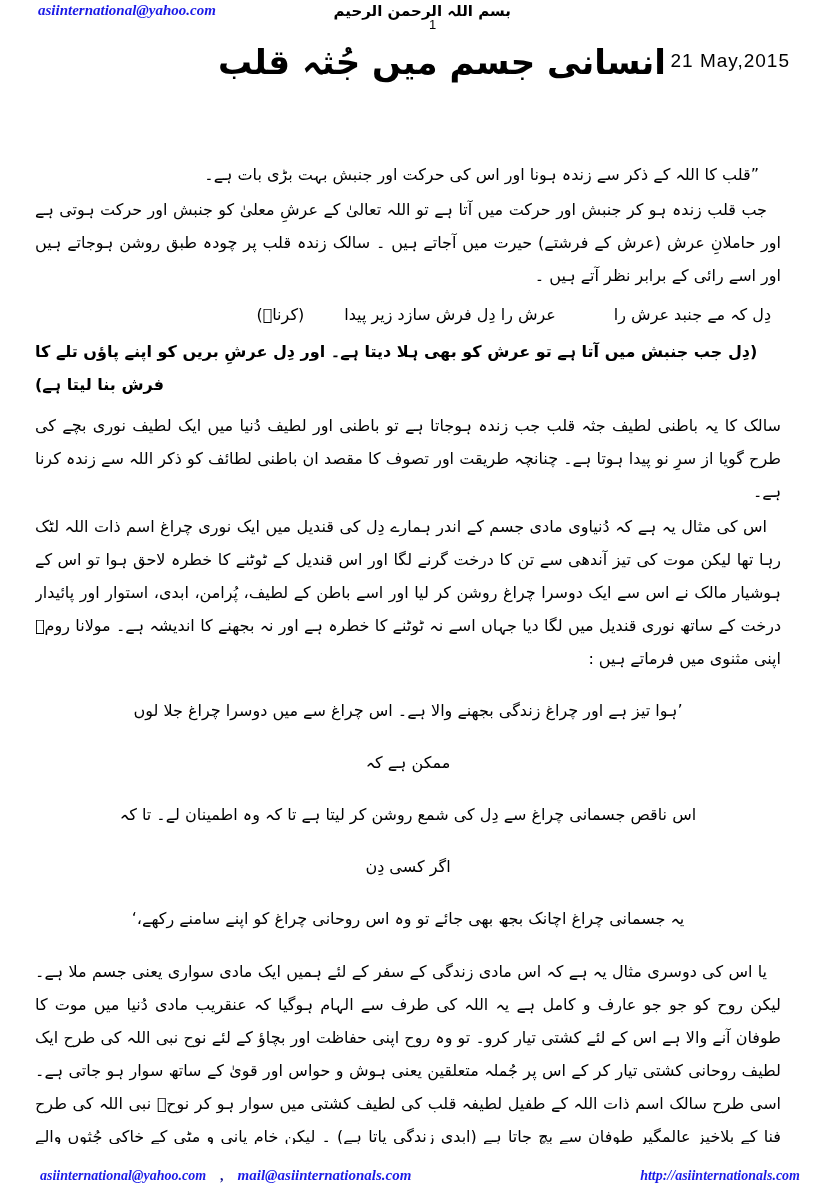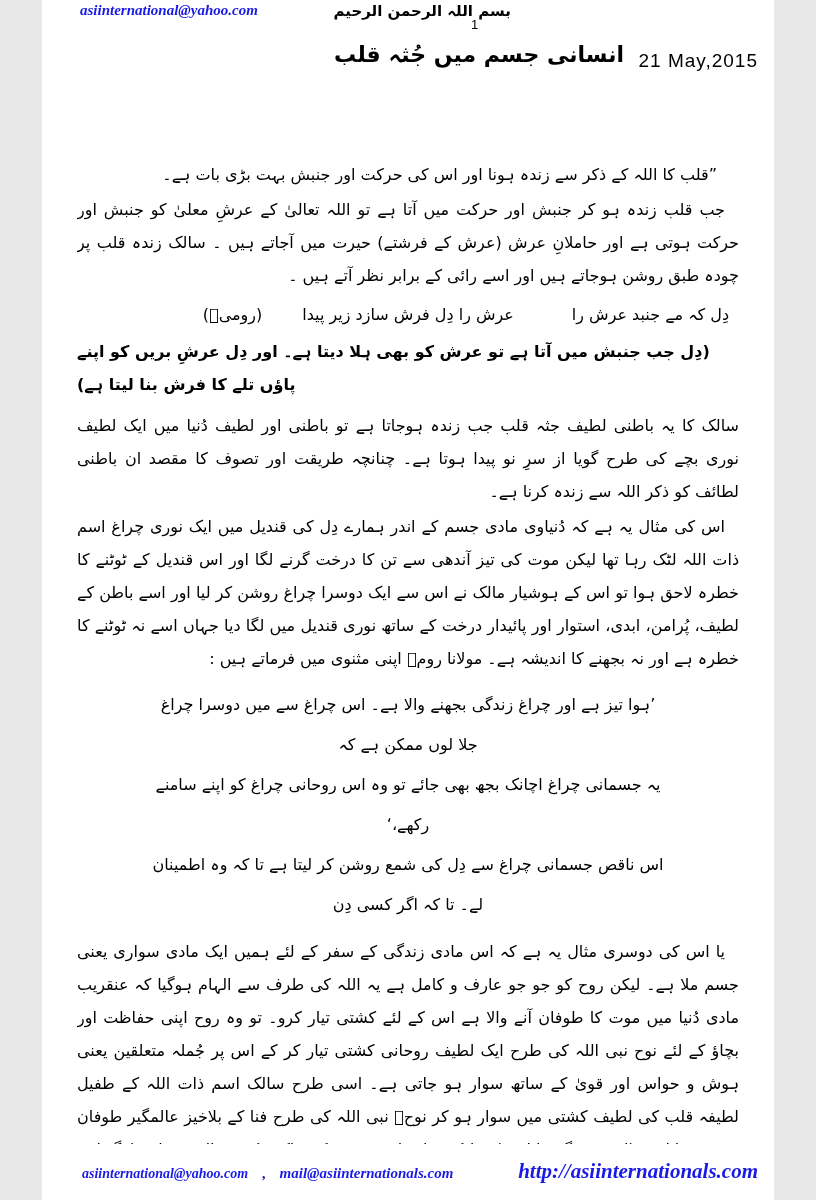--- a/index.html
+++ b/index.html
@@ -1,18 +1,18 @@
 <!DOCTYPE html>
 <html lang="ur"><head>
 <meta charset="utf-8">
 <style>
   html,body{margin:0;padding:0;background:#e8e8e8;}
   .page{
     position:relative;
-    width:732px;height:1200px;
+    width:816px;height:1200px;
     margin:0 auto;
     background:#ffffff;
     overflow:hidden;
     font-family:"DejaVu Sans",sans-serif;
     color:#000;
   }
   
   .email-top{
     position:absolute;left:38px;top:2px;
     font-family:"Liberation Serif","DejaVu Serif",serif;
@@ -26,27 +26,27 @@
   .page-number{
     position:absolute;left:429px;top:17px;
     font-family:"Liberation Sans","DejaVu Sans",sans-serif;
     font-size:13px;
   }
   .byline{
     position:absolute;right:28px;top:26px;
     direction:rtl;font-size:16px;font-weight:bold;white-space:nowrap;
   }
   .doc-date{
-    position:absolute;right:16px;top:50px;
+    position:absolute;right:26px;top:50px;
     font-family:"Liberation Sans","DejaVu Sans",sans-serif;
     font-size:19px;letter-spacing:1px;
   }
   .doc-title{
     position:absolute;right:150px;top:42px;
-    direction:rtl;font-size:22px;font-weight:bold;white-space:nowrap;
+    direction:rtl;font-size:34px;font-weight:bold;white-space:nowrap;
   }
   
   .body-text{
     position:absolute;top:158px;left:35px;right:35px;bottom:56px;
     direction:rtl;text-align:justify;
     font-size:16px;line-height:33px;
     overflow:hidden;
   }
   .para{margin:0 0 2px 0;}
   .indent-lg{text-indent:22px;}
@@ -57,35 +57,35 @@
     gap:58px;font-size:16px;
   }
   .couplet-attr{margin-right:-18px;}
   .couplet-translation{
     text-align:left;font-weight:bold;margin:4px 0 8px 0;
   }
   .verse-block{
     margin:10px auto 10px auto;
     width:78%;
     text-align:center;
-    line-height:40px;
+    line-height:52px;
   }
   
   .footer{
     position:absolute;left:40px;right:16px;bottom:16px;
     display:flex;justify-content:space-between;align-items:baseline;
     font-family:"Liberation Serif","DejaVu Serif",serif;
     font-style:italic;font-weight:bold;
   }
   .footer-left{display:flex;align-items:baseline;gap:14px;}
   .footer a{color:#1a1ae6;text-decoration:none;}
   .footer-email-1{font-size:14px;}
   .footer-comma{font-size:14px;color:#10108c;font-style:normal;}
   .footer-email-2{font-size:15px;text-align:center;}
-  .footer-site{font-size:21px;}
+  .footer-site{font-size:14px;}
 </style>
 </head>
 <body>
 
 <div class="page">
 
   <a class="email-top" href="#">asiinternational@yahoo.com</a>
 
   <div class="bismillah" lang="ar">بسم اللہ الرحمن الرحیم</div>
 
@@ -98,33 +98,33 @@
 
   <div class="body-text">
 
     <p class="para indent-lg">”قلب کا اللہ کے ذکر سے زندہ ہونا اور اس کی حرکت اور جنبش بہت بڑی بات ہے۔</p>
 
     <p class="para indent-sm">جب قلب زندہ ہو کر جنبش اور حرکت میں آتا ہے تو اللہ تعالیٰ کے عرشِ معلیٰ کو جنبش اور حرکت ہوتی ہے اور حاملانِ عرش (عرش کے فرشتے) حیرت میں آجاتے ہیں ۔ سالک زندہ قلب پر چودہ طبق روشن ہوجاتے ہیں اور اسے رائی کے برابر نظر آتے ہیں ۔</p>
 
     <div class="couplet-row">
       <span>دِل کہ مے جنبد عرش را</span>
       <span>عرش را دِل فرش سازد زیر پیدا</span>
-      <span class="couplet-attr">(رومیؒ)</span>
+      <span class="couplet-attr">(کرناؒ)</span>
     </div>
 
     <div class="couplet-translation">(دِل جب جنبش میں آتا ہے تو عرش کو بھی ہلا دیتا ہے۔ اور دِل عرشِ بریں کو اپنے پاؤں تلے کا فرش بنا لیتا ہے)</div>
 
     <p class="para">سالک کا یہ باطنی لطیف جثہ قلب جب زندہ ہوجاتا ہے تو باطنی اور لطیف دُنیا میں ایک لطیف نوری بچے کی طرح گویا از سرِ نو پیدا ہوتا ہے۔ چنانچہ طریقت اور تصوف کا مقصد ان باطنی لطائف کو ذکر اللہ سے زندہ کرنا ہے۔</p>
 
     <p class="para indent-sm">اس کی مثال یہ ہے کہ دُنیاوی مادی جسم کے اندر ہمارے دِل کی قندیل میں ایک نوری چراغ اسم ذات اللہ لٹک رہا تھا لیکن موت کی تیز آندھی سے تن کا درخت گرنے لگا اور اس قندیل کے ٹوٹنے کا خطرہ لاحق ہوا تو اس کے ہوشیار مالک نے اس سے ایک دوسرا چراغ روشن کر لیا اور اسے باطن کے لطیف، پُرامن، ابدی، استوار اور پائیدار درخت کے ساتھ نوری قندیل میں لگا دیا جہاں اسے نہ ٹوٹنے کا خطرہ ہے اور نہ بجھنے کا اندیشہ ہے۔ مولانا رومؒ اپنی مثنوی میں فرماتے ہیں :</p>
 
     <div class="verse-block">
       <div>’ہوا تیز ہے اور چراغ زندگی بجھنے والا ہے۔ اس چراغ سے میں دوسرا چراغ جلا لوں ممکن ہے کہ</div>
+      <div>اس ناقص جسمانی چراغ سے دِل کی شمع روشن کر لیتا ہے تا کہ وہ اطمینان لے۔ تا کہ اگر کسی دِن</div>
       <div>یہ جسمانی چراغ اچانک بجھ بھی جائے تو وہ اس روحانی چراغ کو اپنے سامنے رکھے،‘</div>
-      <div>اس ناقص جسمانی چراغ سے دِل کی شمع روشن کر لیتا ہے تا کہ وہ اطمینان لے۔ تا کہ اگر کسی دِن</div>
     </div>
 
     <p class="para indent-sm">یا اس کی دوسری مثال یہ ہے کہ اس مادی زندگی کے سفر کے لئے ہمیں ایک مادی سواری یعنی جسم ملا ہے۔ لیکن روح کو جو جو عارف و کامل ہے یہ اللہ کی طرف سے الہام ہوگیا کہ عنقریب مادی دُنیا میں موت کا طوفان آنے والا ہے اس کے لئے کشتی تیار کرو۔ تو وہ روح اپنی حفاظت اور بچاؤ کے لئے نوح نبی اللہ کی طرح ایک لطیف روحانی کشتی تیار کر کے اس پر جُملہ متعلقین یعنی ہوش و حواس اور قویٰ کے ساتھ سوار ہو جاتی ہے۔ اسی طرح سالک اسم ذات اللہ کے طفیل لطیفہ قلب کی لطیف کشتی میں سوار ہو کر نوحؑ نبی اللہ کی طرح فنا کے بلاخیز عالمگیر طوفان سے بچ جاتا ہے (ابدی زندگی پاتا ہے) ۔ لیکن خام پانی و مٹی کے خاکی جُثوں والے نفسانی لوگ اس طوفان کے تھپیڑوں میں غرق اور فنا ہو جاتے ہیں ۔</p>
 
   </div>
 
   <div class="footer">
     <div class="footer-left">
       <a class="footer-email-1" href="#">asiinternational@yahoo.com</a>
       <span class="footer-comma">,</span>

